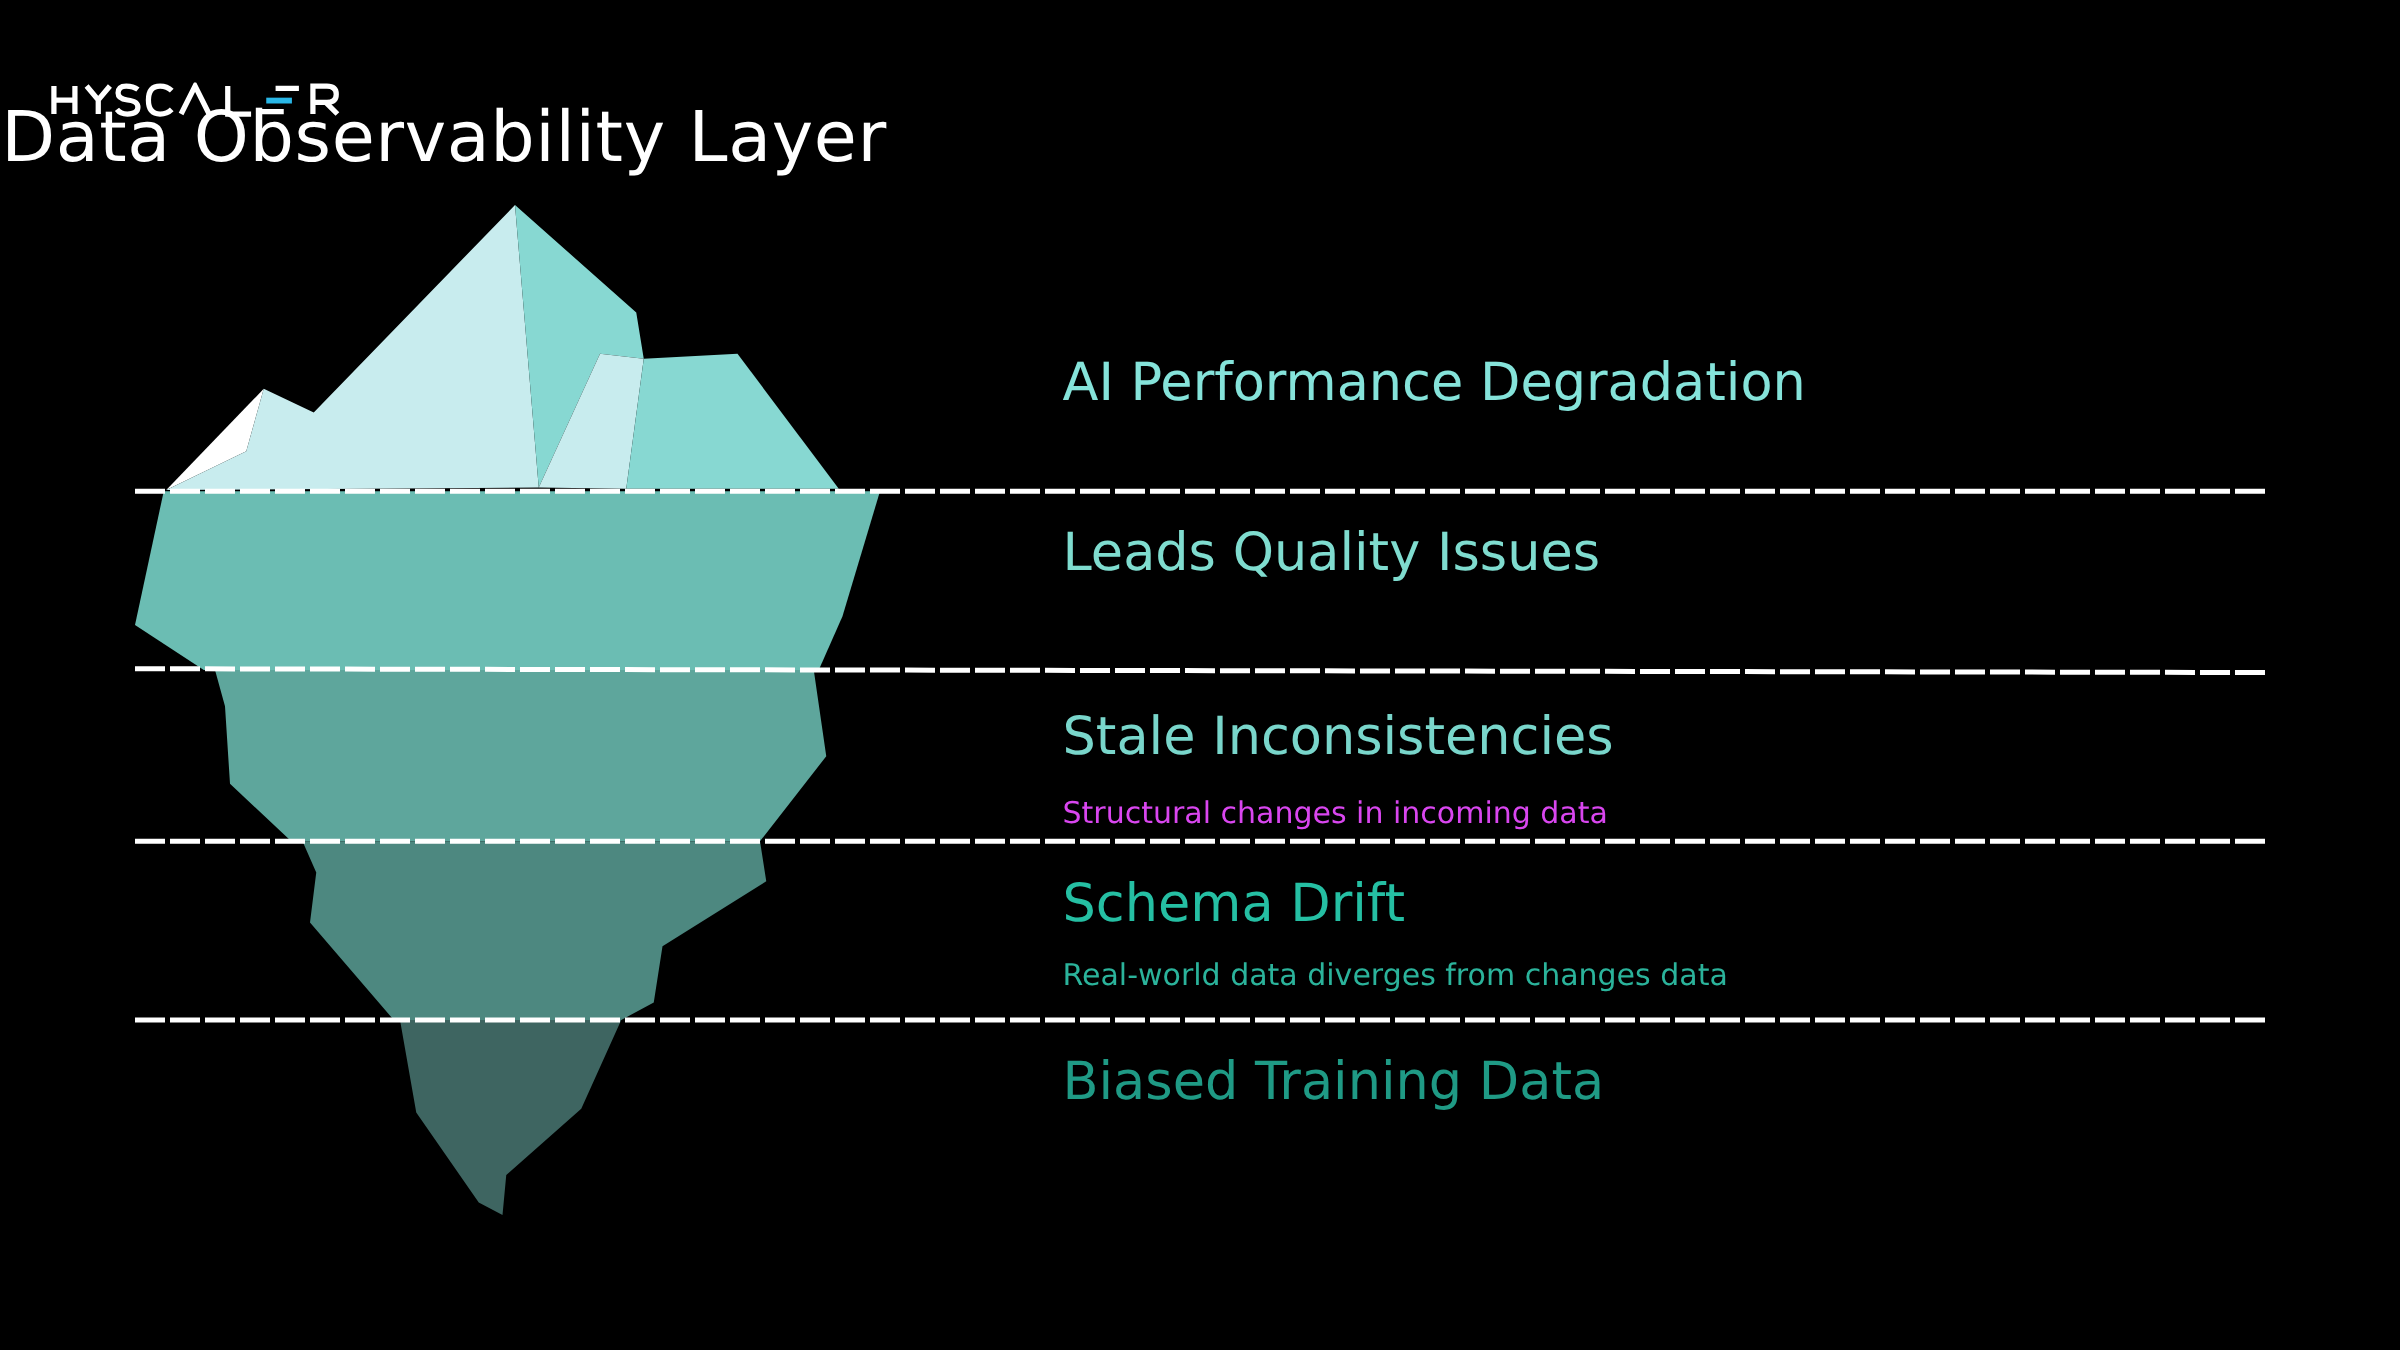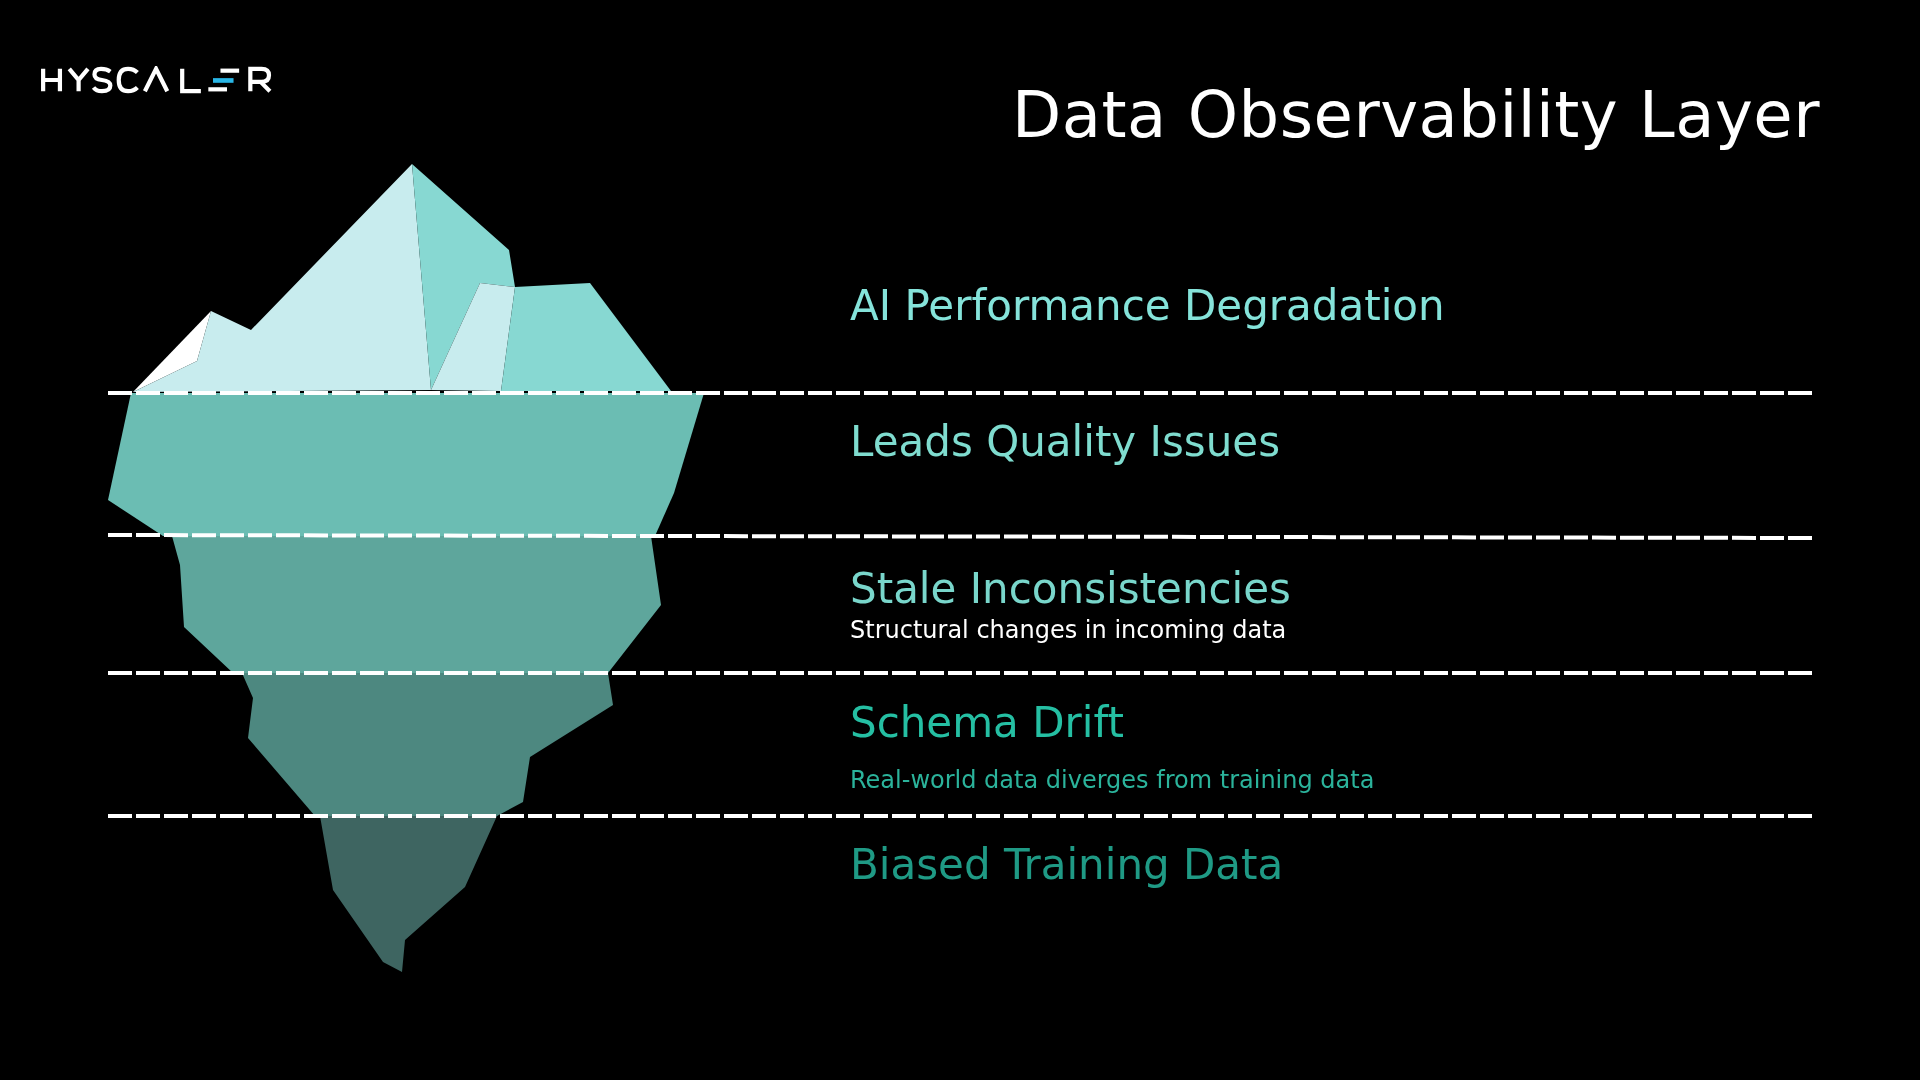--- a/index.html
+++ b/index.html
@@ -1,18 +1,18 @@
 <!DOCTYPE html>
 <html><head>
 <meta charset="utf-8">
 <style>
   html, body { margin:0; padding:0; background:#000; }
   body { width:1920px; height:1080px; position:relative; overflow:hidden; font-family:"DejaVu Sans", sans-serif; }
   .logo { position:absolute; left:32px; top:66px; height:28px; }
-  .title { position:absolute; left:0; width:1819px; top:78px; text-align:right; color:#fff; font-size:64px; font-weight:500; letter-spacing:0.5px; padding-left:0; }
+  .title { position:absolute; left:0; width:1819px; top:78px; text-align:left; color:#fff; font-size:56px; font-weight:500; letter-spacing:0.5px; padding-left:0; }
   .title span { position:relative; left:1px; }
   svg.art { position:absolute; left:0; top:0; }
   .layer { position:absolute; left:850px; }
   .layer .h { font-size:42px; font-weight:500; white-space:nowrap; line-height:1; }
   .layer .s { font-size:24px; white-space:nowrap; line-height:1; margin-top:20px; }
 </style>
 </head>
 <body>
 
 <svg class="logo" width="250" height="30" viewBox="0 0 250 30">
@@ -72,21 +72,21 @@
 </svg>
 
 <div class="layer" style="top:285px;">
   <div class="h" style="color:#85e3da;">AI Performance Degradation</div>
 </div>
 <div class="layer" style="top:421px;">
   <div class="h" style="color:#7fdccf;">Leads Quality Issues</div>
 </div>
 <div class="layer" style="top:568px;">
   <div class="h" style="color:#79d6cb;">Stale Inconsistencies</div>
-  <div class="s" style="color:#ffffff;margin-top:8px;">Structural changes in incoming data</div>
+  <div class="s" style="color:#d946ef;margin-top:28px;">Structural changes in incoming data</div>
 </div>
 <div class="layer" style="top:702px;">
   <div class="h" style="color:#25bfa3;">Schema Drift</div>
-  <div class="s" style="color:#2bb39b;margin-top:24px;">Real-world data diverges from training data</div>
+  <div class="s" style="color:#2bb39b;margin-top:24px;">Real-world data diverges from changes data</div>
 </div>
 <div class="layer" style="top:844px;">
   <div class="h" style="color:#1f9a85;">Biased Training Data</div>
 </div>
 
 </body></html>

